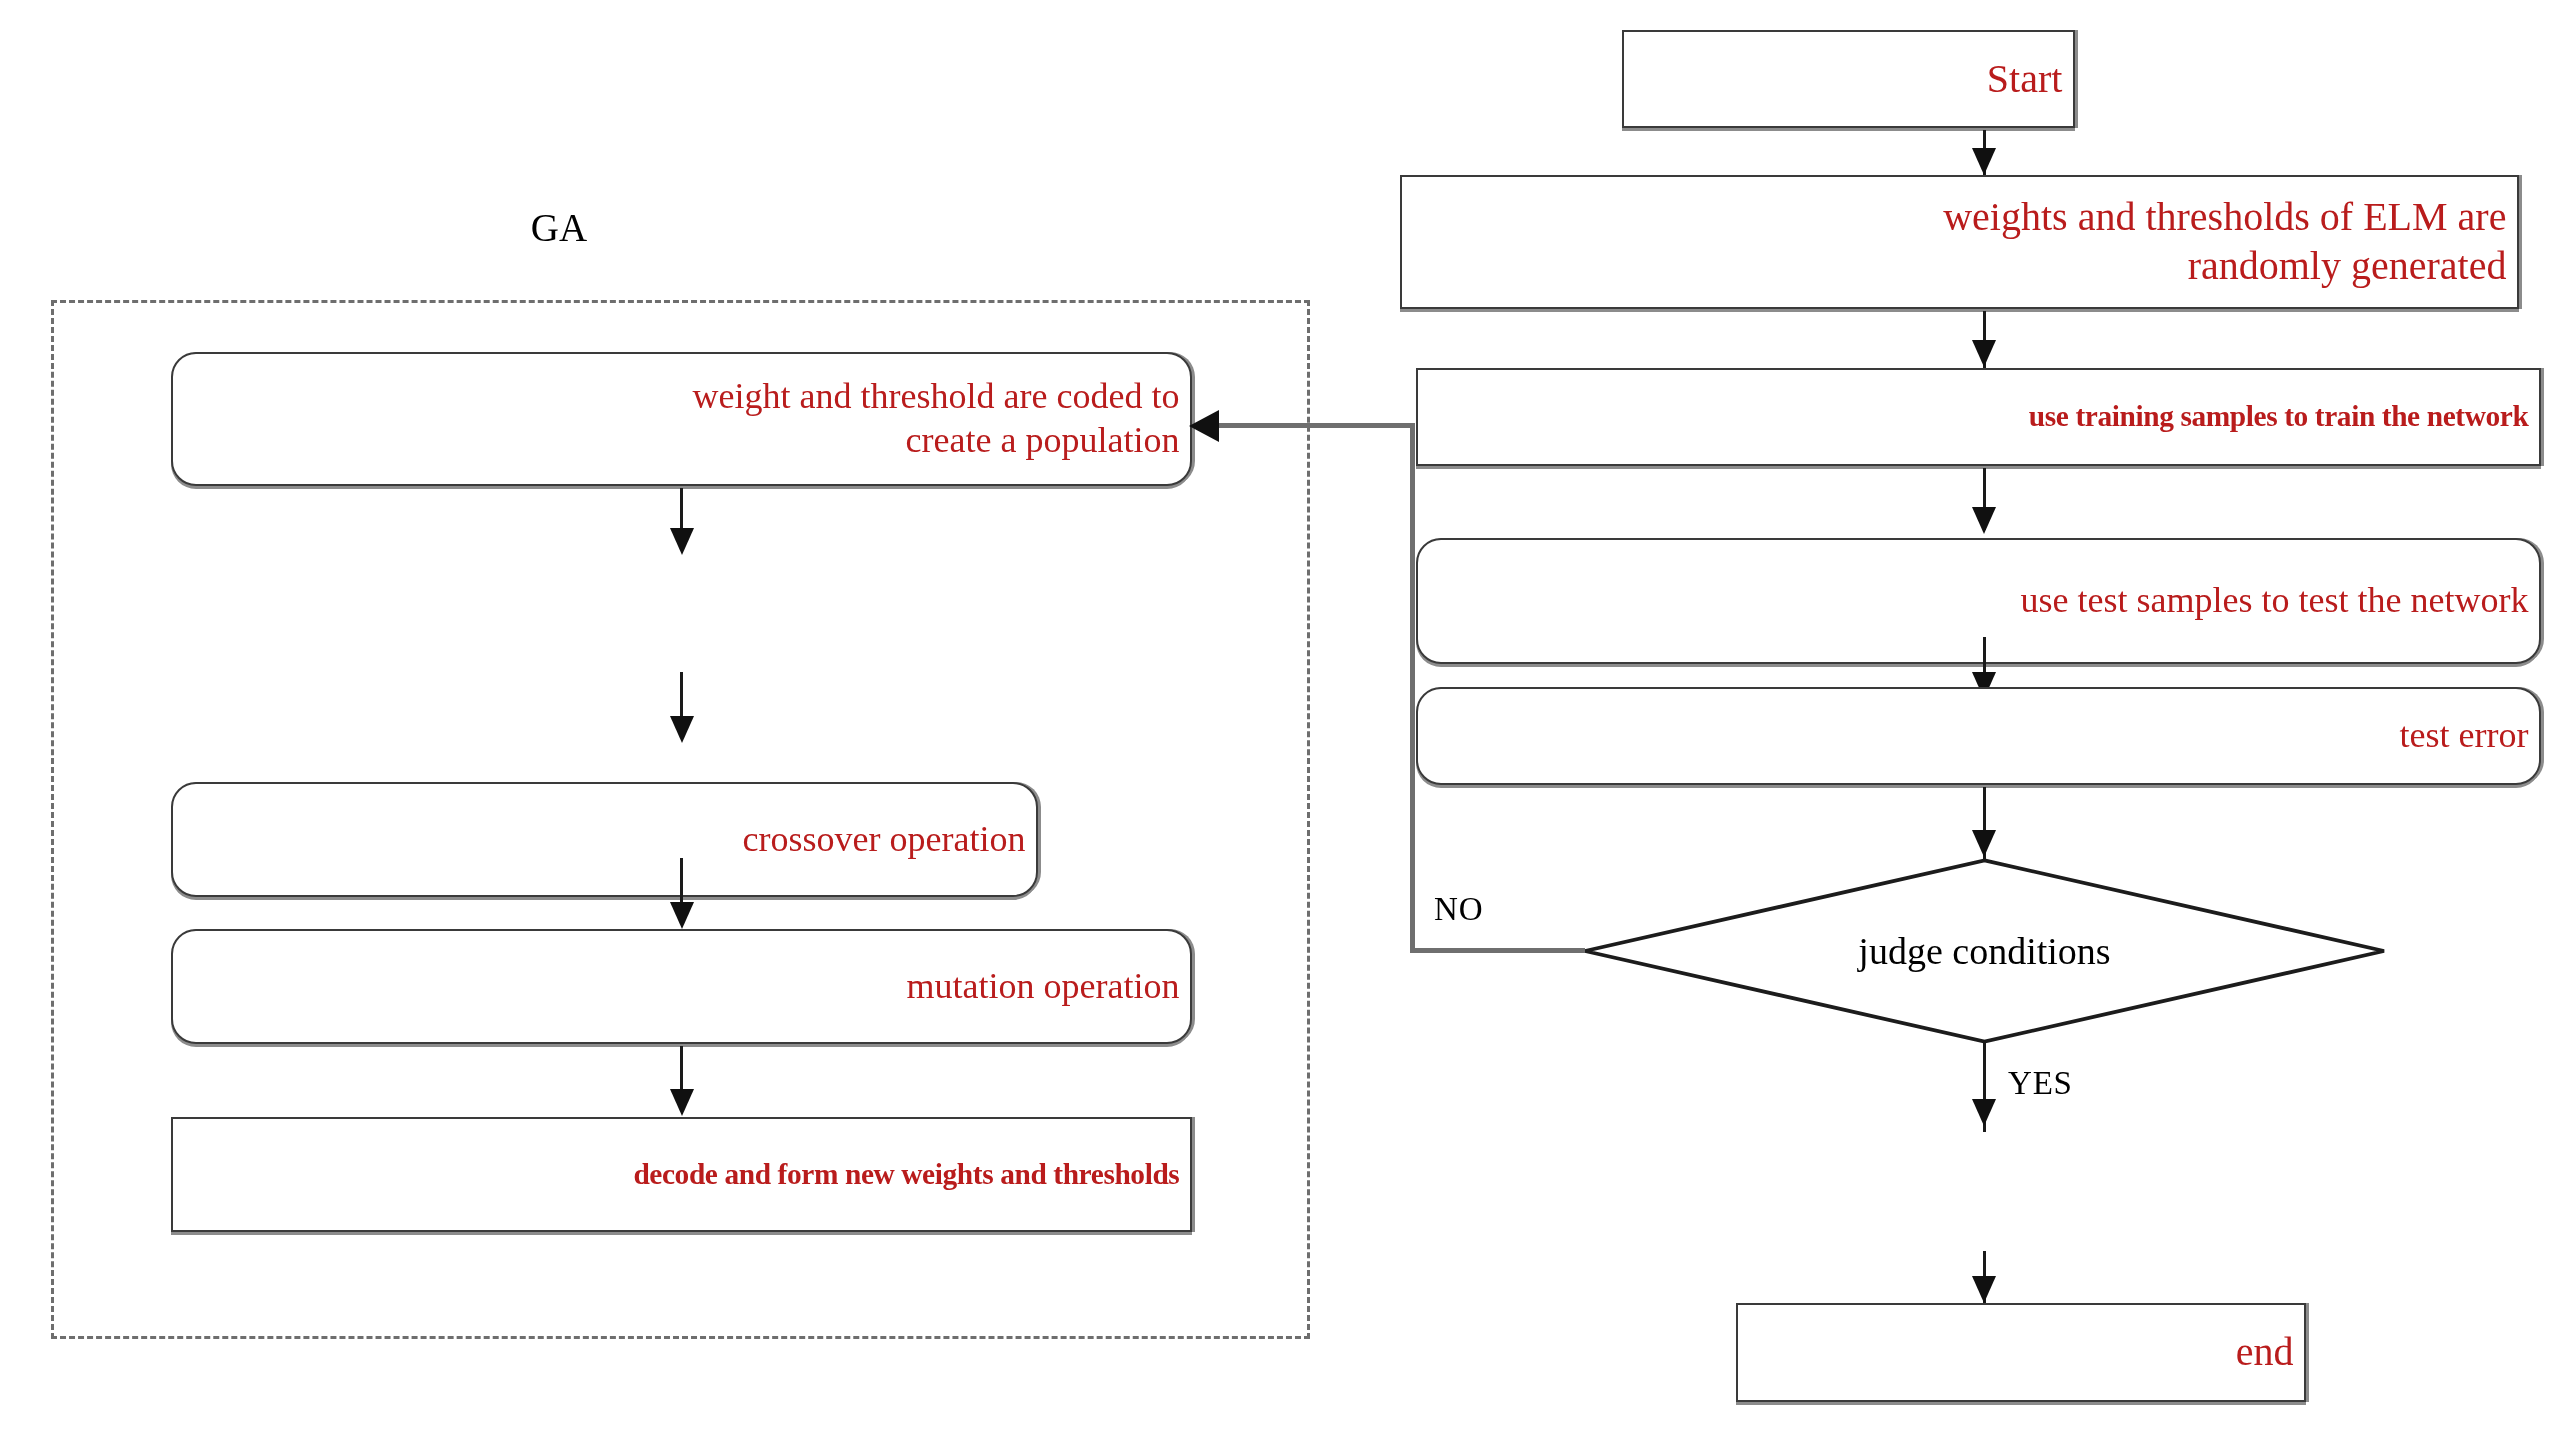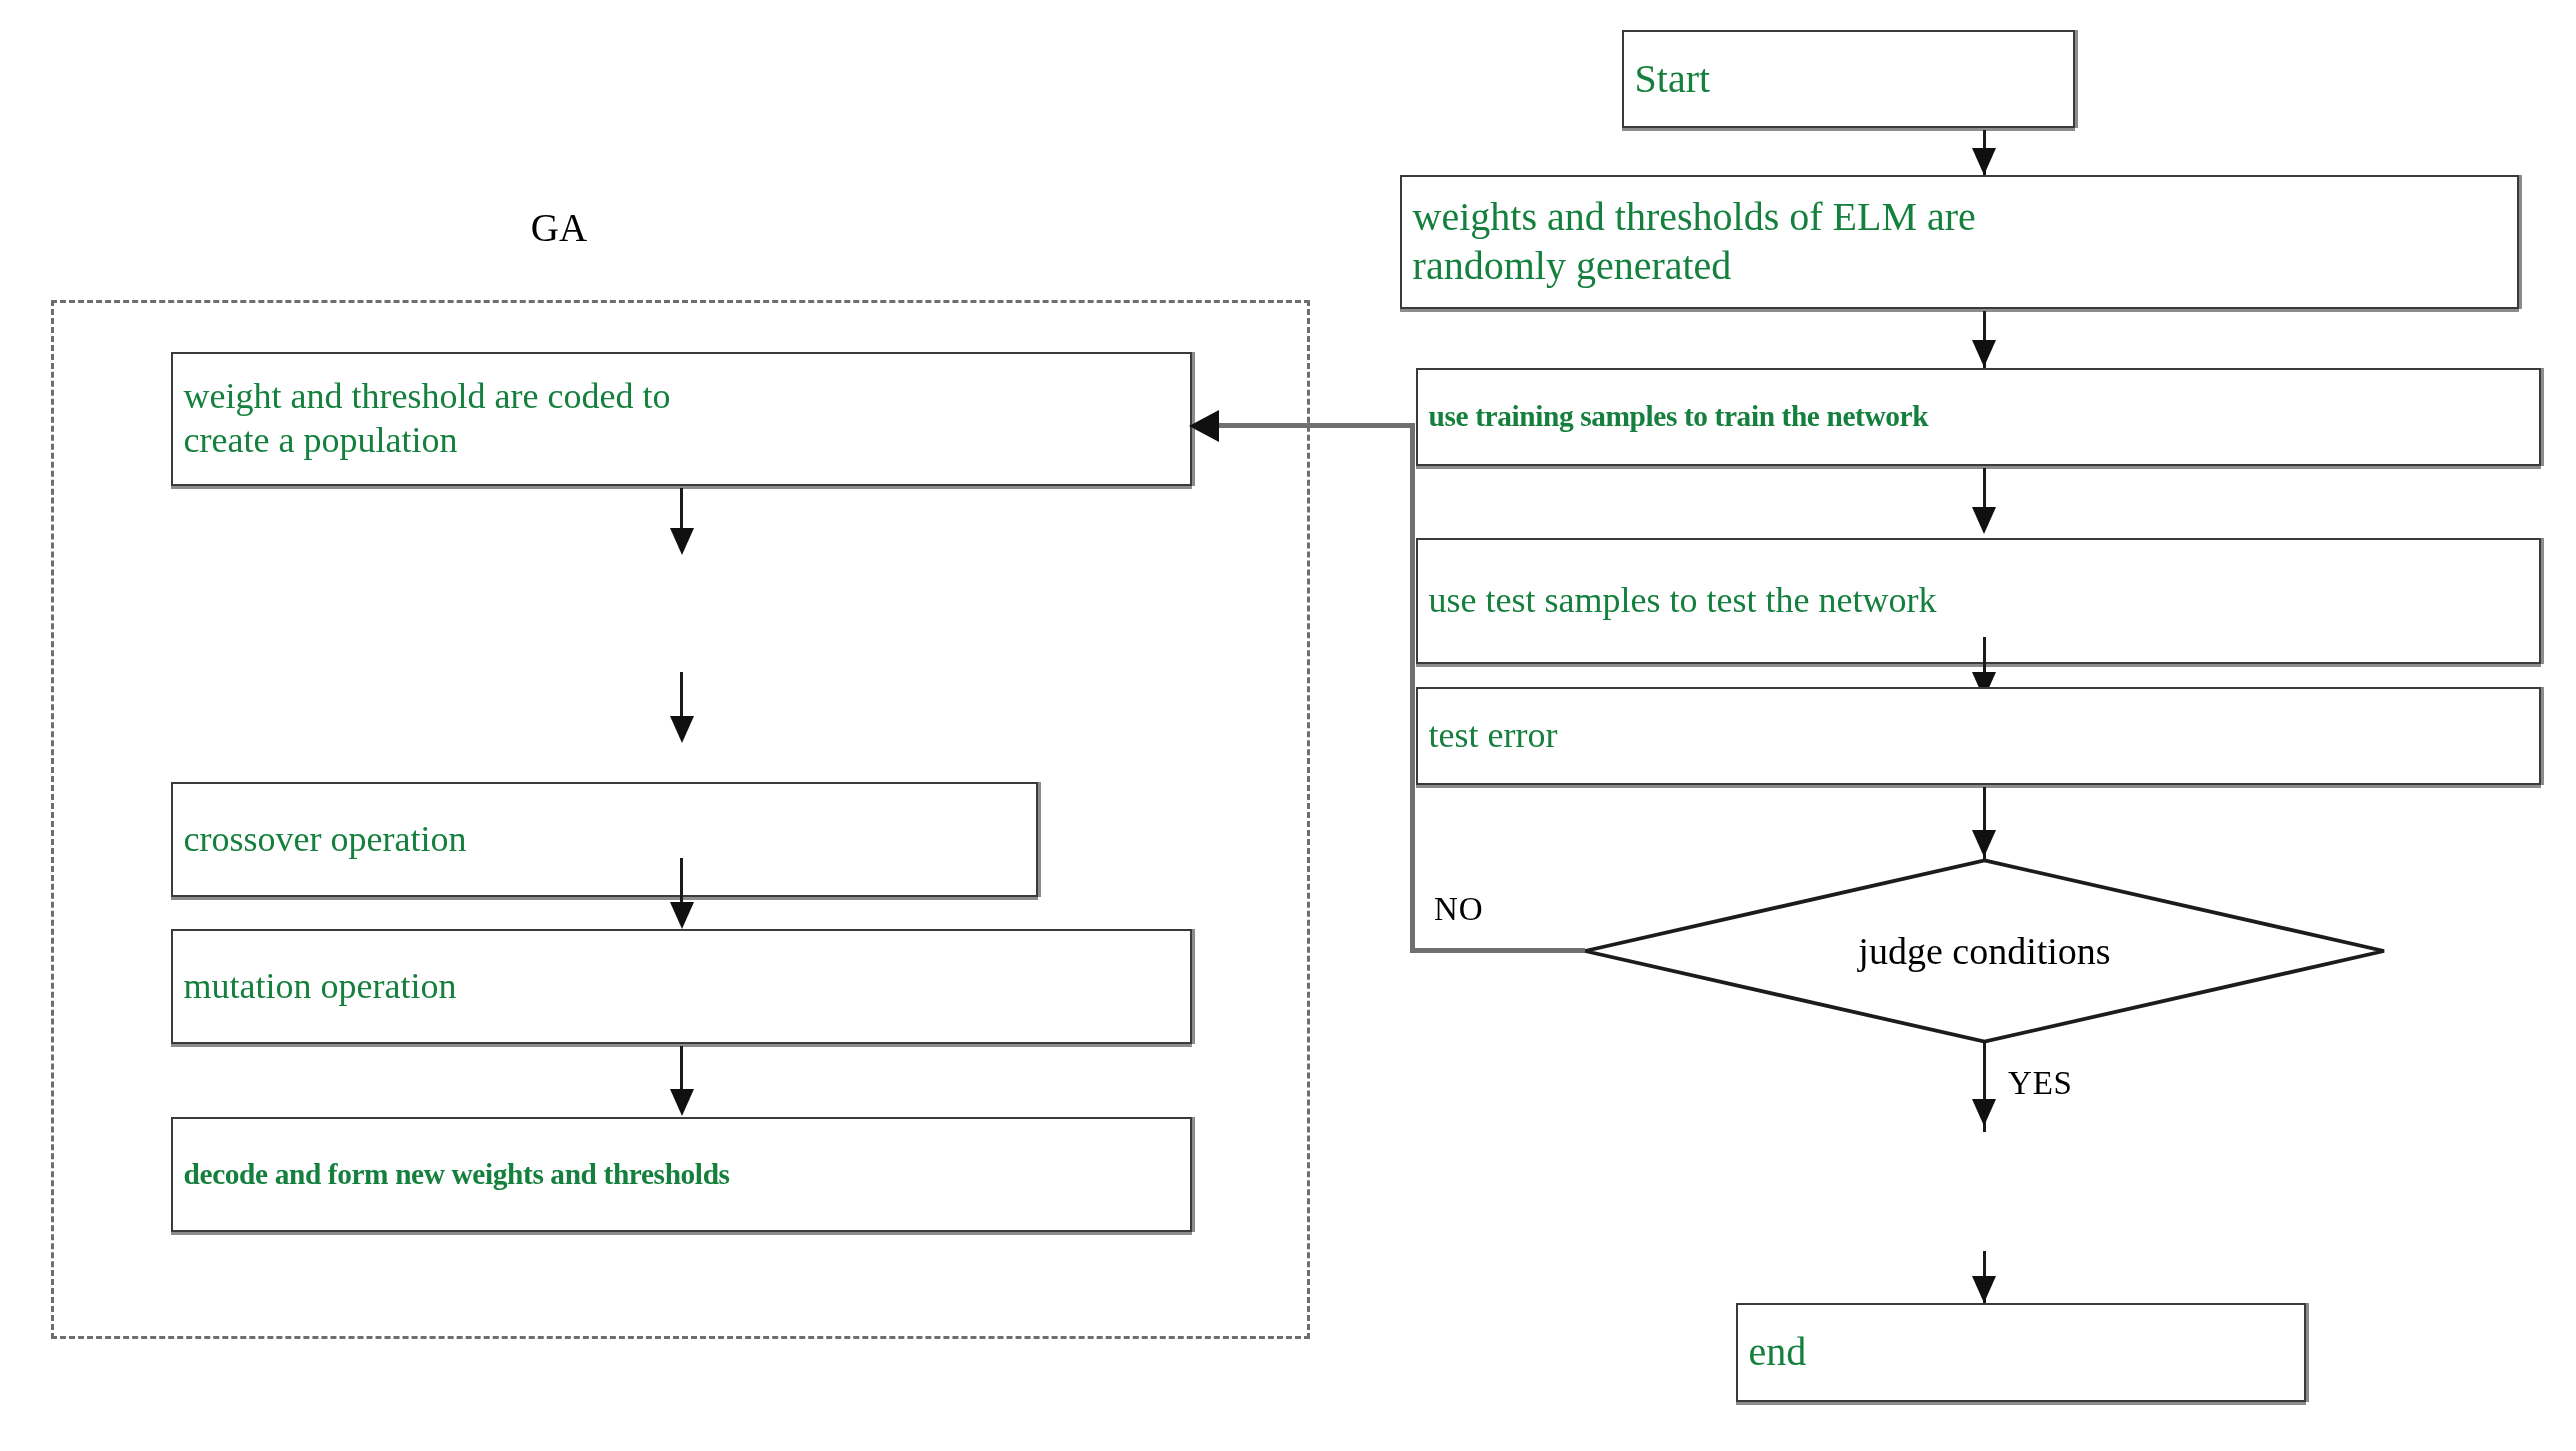--- a/index.html
+++ b/index.html
@@ -19,32 +19,32 @@
   
   .node {
     position: absolute;
     box-sizing: border-box;
     background: #ffffff;
     border: 2.3px solid #3a3a3a;
     box-shadow: 0 3px 0 0 #8c8c8c, 3px 0 0 0 #8c8c8c;
     display: flex;
     align-items: center;
     justify-content: center;
-    text-align: left;
-    color: #15803d;
+    text-align: right;
+    color: #b91c1c;
     line-height: 1.22;
     padding: 0 10.6px;
   }
   .node .label {
     display: block;
     width: 100%;
     white-space: pre-line;
   }
   .t-lg  { font-size: 40px; }
-  .t-md  { font-size: 36px; }
+  .t-md  { font-size: 36px; border-radius: 25px; }
   .t-sm  { font-size: 29.4px; font-weight: 700; font-family: "Liberation Serif","DejaVu Serif",serif; letter-spacing: -0.4px; }
   .t-xs  { font-size: 27px; font-weight: 700; letter-spacing: -0.3px; }
 
   
   .dashed-box {
     position: absolute;
     box-sizing: border-box;
     border: 3.8px dashed #6e6e6e;
     background: transparent;
   }

